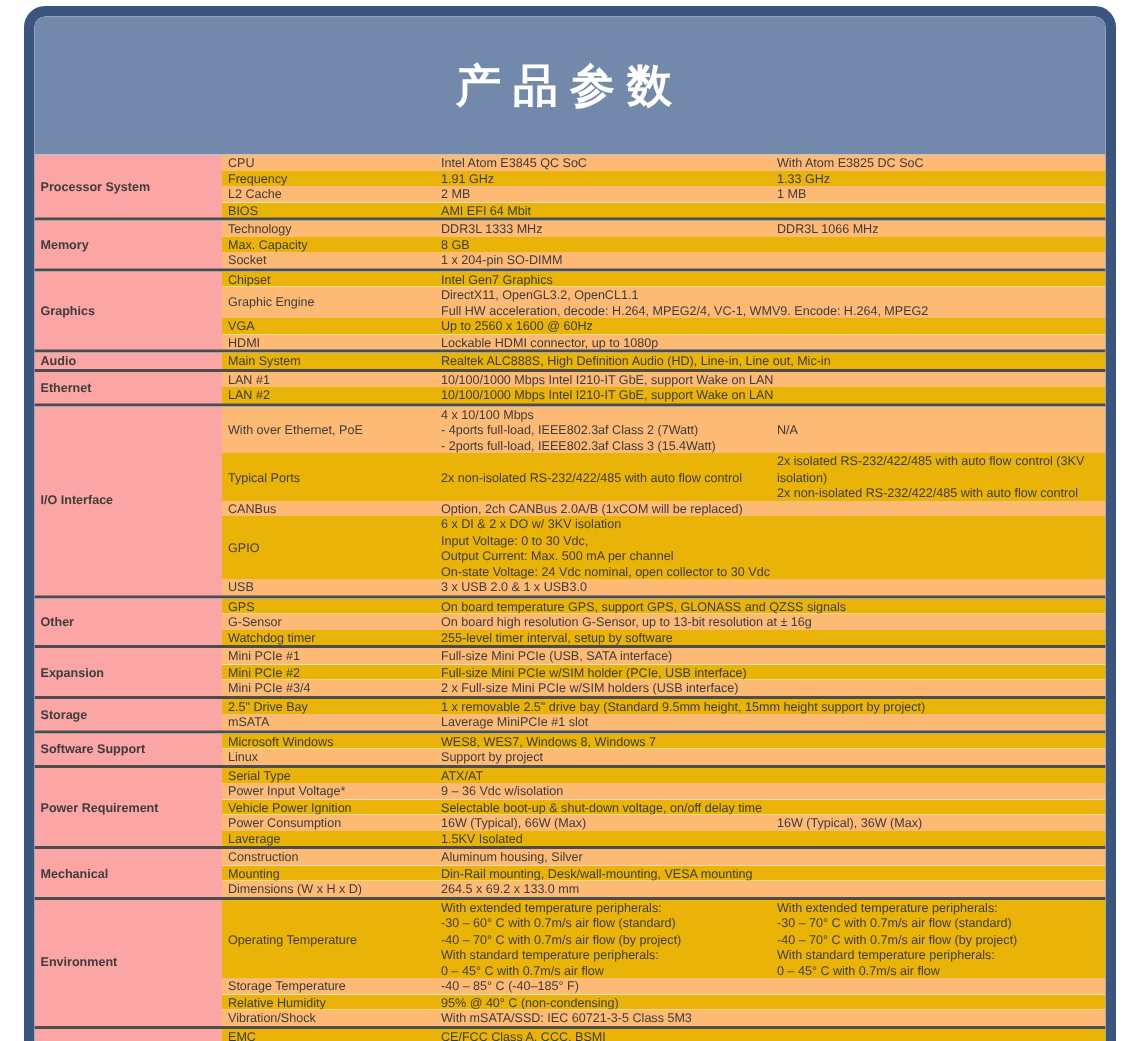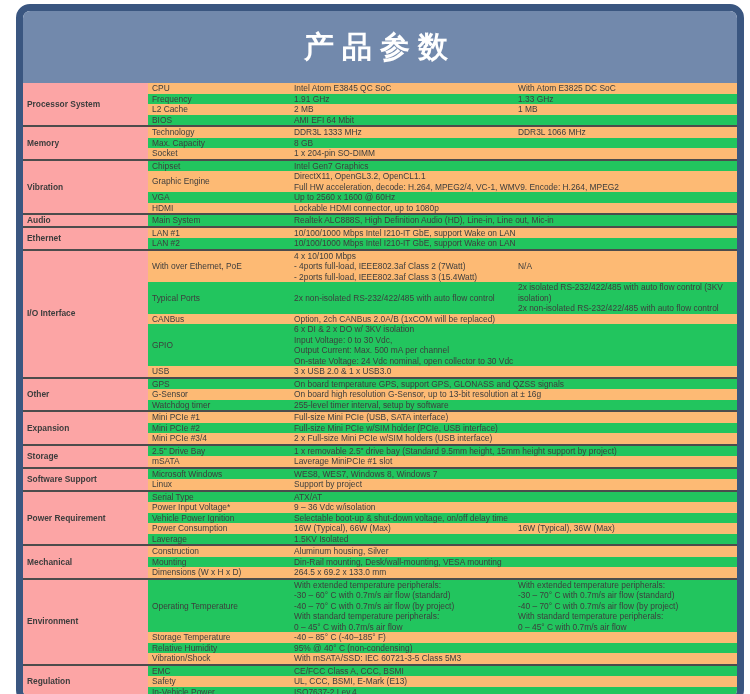--- a/index.html
+++ b/index.html
@@ -6,21 +6,21 @@
     font-family:"Liberation Sans", sans-serif;}
   .frame{
     margin:4px 6px 4px 16px;
     width:714px;
     border:7px solid #3a5680;
     border-radius:14px;
     background:#ffffff;
     overflow:hidden;
   }
   .banner{
-    height:72px;
+    height:92px;
     background:#7289ac;
     display:flex;align-items:center;justify-content:center;text-align:right;
   }
   .title{
     color:#ffffff;font-size:30px;font-weight:bold;letter-spacing:8px;
   }
   table.spec{
     width:100%;
     border-collapse:collapse;
     table-layout:fixed;
@@ -33,21 +33,21 @@
     vertical-align:middle;
     white-space:pre-line;
     overflow:hidden;
   }
   td.cat{
     background:#ebe3d3;
     padding-left:25px;
     white-space:normal;
   }
   tr.stripe td{background:#fdba74;}
-  tr.plain td{background:#22c55e;}
+  tr.plain td{background:#eab308;}
   tr.stripe td.cat, tr.plain td.cat{background:#fca5a5;font-weight:bold;}
   tr.sec-start td{border-top:2px solid #4c4c4c;}
   col.c-cat{width:125px;}
   col.c-attr{width:142px;}
   col.c-v1{width:224px;}
   col.c-v2{width:223px;}
 </style>
 </head>
 <body>
 
@@ -91,21 +91,21 @@
         </tr>
         <tr class="plain">
           <td class="attr">Max. Capacity</td>
           <td class="val" colspan="2">8 GB</td>
         </tr>
         <tr class="stripe">
           <td class="attr">Socket</td>
           <td class="val" colspan="2">1 x 204-pin SO-DIMM</td>
         </tr>
         <tr class="plain sec-start">
-          <td class="cat" rowspan="4">Vibration</td>
+          <td class="cat" rowspan="4">Graphics</td>
           <td class="attr">Chipset</td>
           <td class="val" colspan="2">Intel Gen7 Graphics</td>
         </tr>
         <tr class="stripe">
           <td class="attr">Graphic Engine</td>
           <td class="val" colspan="2">DirectX11, OpenGL3.2, OpenCL1.1
 Full HW acceleration, decode: H.264, MPEG2/4, VC-1, WMV9. Encode: H.264, MPEG2</td>
         </tr>
         <tr class="plain">
           <td class="attr">VGA</td>

